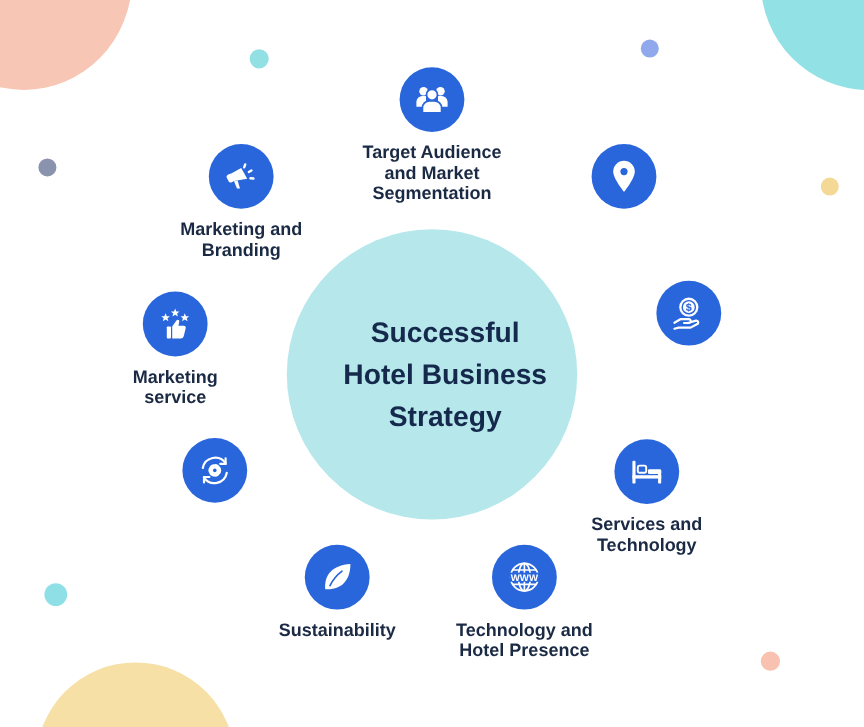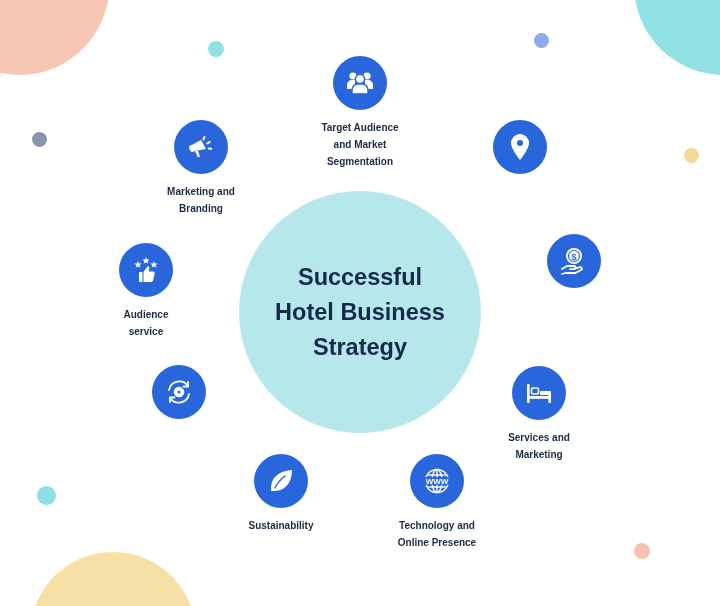--- a/index.html
+++ b/index.html
@@ -5,34 +5,34 @@
   html, body { margin: 0; padding: 0; }
   body {
     width: 720px; height: 606px; position: relative; overflow: hidden;
     background: #ffffff;
     font-family: "Liberation Sans", "DejaVu Sans", sans-serif;
   }
   .deco { position: absolute; border-radius: 50%; }
   .center-circle {
     position: absolute; left: 239px; top: 191px; width: 242px; height: 242px;
     border-radius: 50%; background: #b6e7ea;
-    display: flex; align-items: center; justify-content: center; text-align: center;
+    display: flex; align-items: center; justify-content: flex-end; text-align: center;
   }
   .center-title {
     color: #14294b; font-weight: 700; font-size: 23.5px; line-height: 35px;
     width: 220px; white-space: pre-line;
   }
   .node { position: absolute; width: 160px; text-align: center; }
   .node-icon {
     width: 54px; height: 54px; border-radius: 50%; background: #2a66db;
     margin: 0 auto; display: flex; align-items: center; justify-content: center;
   }
   .node-icon svg { width: 32px; height: 32px; display: block; }
   .node-label {
-    margin-top: 9px; color: #1b2a44; font-weight: 700; font-size: 10px;
+    margin-top: 9px; color: #1b2a44; font-weight: 700; font-size: 15px;
     line-height: 17px; white-space: pre-line;
   }
 </style>
 </head>
 <body>
 
 <div class="deco" style="left:-70px;top:-110px;width:180px;height:185px;background:#f8c6b4;"></div>
 <div class="deco" style="left:634px;top:-105px;width:180px;height:180px;background:#92e1e5;"></div>
 <div class="deco" style="left:30px;top:552px;width:166px;height:166px;background:#f7e0a6;"></div>
 <div class="deco" style="left:208px;top:41px;width:16px;height:16px;background:#93e0e4;"></div>
@@ -88,37 +88,37 @@
   <div class="node-icon">
     <svg viewBox="0 0 32 32" fill="#fff">
       <rect x="4" y="7" width="2.6" height="19" rx="1"></rect>
       <rect x="4" y="19" width="24" height="2.8"></rect>
       <rect x="25.4" y="15" width="2.6" height="11" rx="1"></rect>
       <rect x="8.5" y="11" width="7" height="6" rx="1.5" fill="none" stroke="#fff" stroke-width="1.6"></rect>
       <rect x="17" y="14" width="11" height="4" rx="1"></rect>
     </svg>
   </div>
   <div class="node-label">Services and
-Marketing</div>
+Technology</div>
 </div>
 
 <div class="node" style="left:357px;top:454px;">
   <div class="node-icon">
     <svg viewBox="0 0 32 32" fill="none" stroke="#fff" stroke-width="1.4">
       <circle cx="16" cy="16" r="11.5"></circle>
       <ellipse cx="16" cy="16" rx="5" ry="11.5"></ellipse>
       <line x1="16" y1="4.5" x2="16" y2="27.5"></line>
       <line x1="6" y1="10" x2="26" y2="10"></line>
         <line x1="6" y1="22" x2="26" y2="22"></line>
       <rect x="3.5" y="12.2" width="25" height="7.6" fill="#2a66db" stroke="none"></rect>
       <text x="16" y="18.8" text-anchor="middle" font-size="8" font-weight="700" fill="#fff" stroke="none" font-family="Liberation Sans, sans-serif">WWW</text>
     </svg>
   </div>
   <div class="node-label">Technology and
-Online Presence</div>
+Hotel Presence</div>
 </div>
 
 <div class="node" style="left:201px;top:454px;">
   <div class="node-icon">
     <svg viewBox="0 0 32 32">
       <path d="M6 26 C5 14 12 6 27 5 C27 19 19 27 6 26z" fill="#fff"></path>
       <path d="M10 23 C13 17 16 14 20 11" fill="none" stroke="#2a66db" stroke-width="1.4" stroke-linecap="round"></path>
     </svg>
   </div>
   <div class="node-label">Sustainability</div>
@@ -140,21 +140,21 @@
 <div class="node" style="left:66px;top:243px;">
   <div class="node-icon">
     <svg viewBox="0 0 32 32" fill="#fff">
       <polygon points="8,7 9,9.5 11.6,9.6 9.6,11.2 10.3,13.7 8,12.3 5.7,13.7 6.4,11.2 4.4,9.6 7,9.5"></polygon>
       <polygon points="16,3 17,5.5 19.6,5.6 17.6,7.2 18.3,9.7 16,8.3 13.7,9.7 14.4,7.2 12.4,5.6 15,5.5"></polygon>
       <polygon points="24,7 25,9.5 27.6,9.6 25.6,11.2 26.3,13.7 24,12.3 21.7,13.7 22.4,11.2 20.4,9.6 23,9.5"></polygon>
       <rect x="9" y="18" width="3.5" height="10" rx="0.8"></rect>
       <path d="M13.5 28 v-10 l3.5 -5 c1 -1.2 2.6 -0.6 2.4 0.9 l-0.7 3.6 h4.3 a1.8 1.8 0 0 1 1.7 2.2 l-1.6 6.5 a2.2 2.2 0 0 1 -2.1 1.8z"></path>
     </svg>
   </div>
-  <div class="node-label">Audience
+  <div class="node-label">Marketing
 service</div>
 </div>
 
 <div class="node" style="left:121px;top:120px;">
   <div class="node-icon">
     <svg viewBox="0 0 32 32" fill="#fff">
       <path d="M5 15 l11 -6 l5 9 l-12 2z"></path>
       <rect x="4.5" y="14" width="5" height="7" rx="2" transform="rotate(-28 7 17.5)"></rect>
       <path d="M10 20 l2.5 6 h2.5 l-2 -6.5z"></path>
       <rect x="18" y="5" width="2" height="4.5" rx="1" transform="rotate(20 19 7)"></rect>

